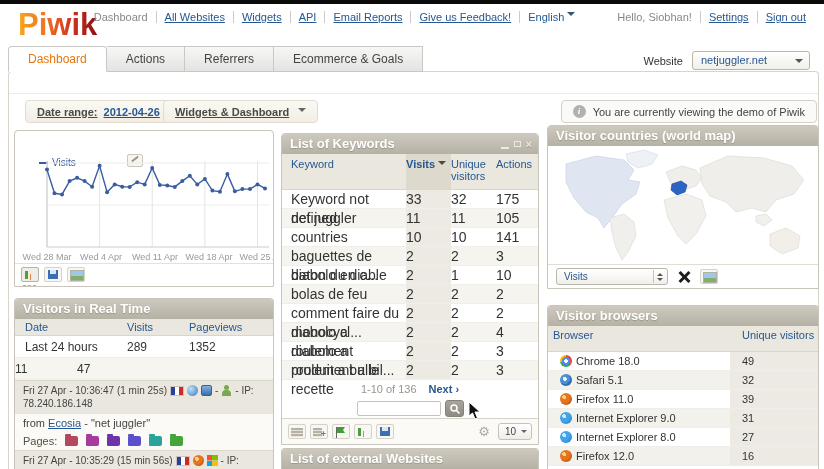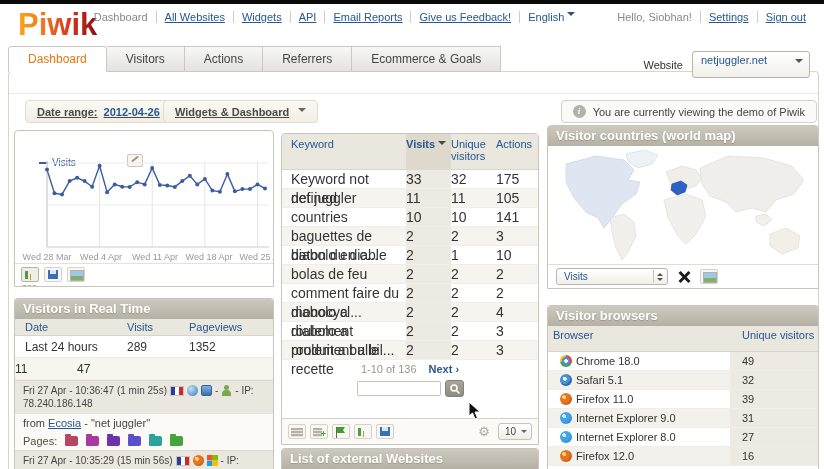--- a/index.html
+++ b/index.html
@@ -22,21 +22,21 @@
   .topnav .gap { margin-left:26px; border-left:none !important; }
   .caret { display:inline-block; width:0; height:0; border:4px solid transparent; border-top-color:#33536e; margin-left:3px; vertical-align:1px; }
 
   .tabs { position:absolute; top:46px; left:8px; display:flex; }
   .tab { height:26px; line-height:25px; padding:0 19px; font-size:12px; color:#444;
          background:linear-gradient(#f7f7f6,#e4e3e1); border:1px solid #c9c8c5; border-left-width:0; }
   .tab:first-child { border-left-width:1px; }
   .tab.active { background:#fff; color:#e8760c; border-bottom-color:#fff; border-left-width:1px; border-radius:4px 4px 0 0; position:relative; z-index:3; }
 
   .website { position:absolute; top:51px; right:14px; display:flex; align-items:center; gap:9px; font-size:11px; color:#333; z-index:3; }
-  .selectbox { position:relative; height:27px; line-height:17px; min-width:118px; padding:0 30px 0 8px;
+  .selectbox { position:relative; height:19px; line-height:17px; min-width:118px; padding:0 30px 0 8px;
                border:1px solid #b9b5ab; border-radius:3px; background:linear-gradient(#fff,#f1efe9);
                font-size:11px; color:#255792; }
   .selectbox::after { content:""; position:absolute; right:6px; top:7px; border:4px solid transparent; border-top-color:#555; }
 
   .content { position:absolute; top:71px; left:8px; width:811px; height:398px; background:#fff;
              border:1px solid #d8d4ca; border-bottom:none; border-radius:4px 4px 0 0; }
   .content-divider { position:absolute; top:93px; left:9px; width:809px; border-top:1px solid #edebe5; }
 
   .btn { position:absolute; height:23px; display:flex; align-items:center; gap:6px; padding:0 11px;
          background:linear-gradient(#fbf9f5,#f2eee5); border:1px solid #e2dccd; border-radius:4px;
@@ -194,21 +194,20 @@
   <span class="item gap muted">Hello, Siobhan!</span>
   <span class="item"><a class="lnk">Settings</a></span>
   <span class="item"><a class="lnk">Sign out</a></span>
 </div>
 
 <div class="content"></div>
 <div class="content-divider"></div>
 
 <div class="tabs">
   <div class="tab active">Dashboard</div>
-  <div class="tab">Visitors</div>
   <div class="tab">Actions</div>
   <div class="tab">Referrers</div>
   <div class="tab">Ecommerce &amp; Goals</div>
 </div>
 
 <div class="website">
   <span>Website</span>
   <div class="selectbox">netjuggler.net</div>
 </div>
 
@@ -341,20 +340,28 @@
       <span class="ic ic-win4"></span>
       <span>- IP:</span>
     </div>
     <div class="line">
         <span>93.19.216.36</span>
       </div>
   </div>
 </div>
 
 <div class="widget" id="w-keywords">
+  <div class="whead">
+    <span>List of Keywords</span>
+    <span class="wctrl">
+      <span class="wc-min"></span>
+      <span class="wc-max"></span>
+      <span class="wc-close">×</span>
+    </span>
+  </div>
   <div class="thead kw-head">
     <div class="kc1">Keyword</div>
     <div class="kc2"><span>Visits</span><i class="sortarrow"></i></div>
     <div class="kc3">Unique visitors</div>
     <div class="kc4">Actions</div>
   </div>
 
   <div class="krow">
     <div class="kc1">Keyword not defined</div>
       <div class="kc2">33</div>

